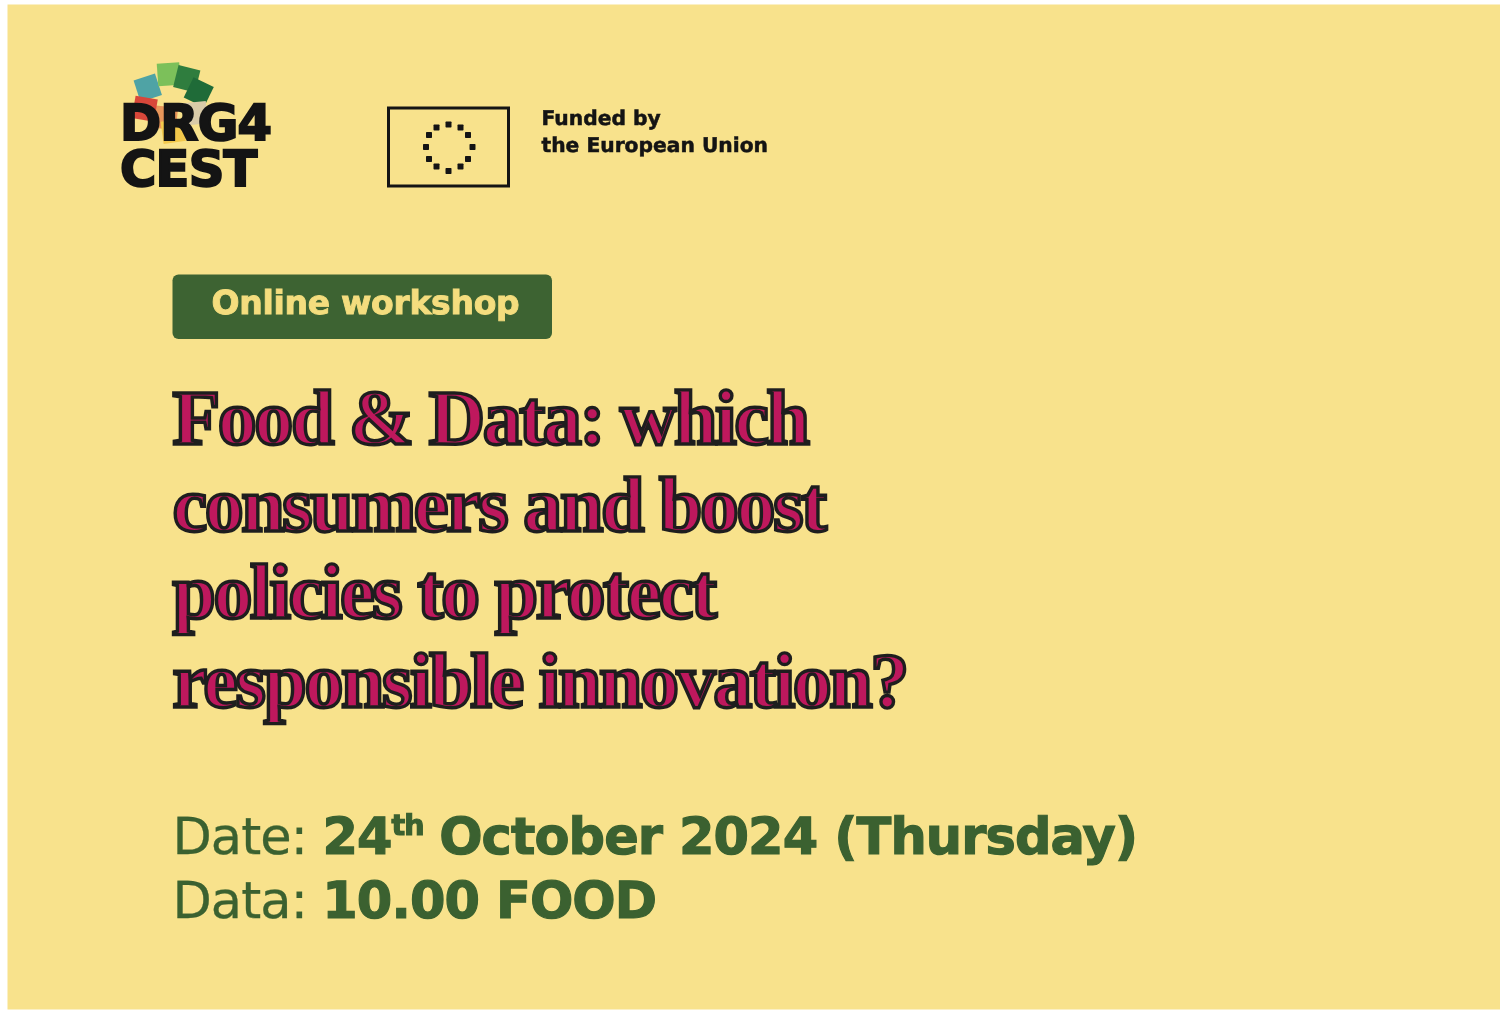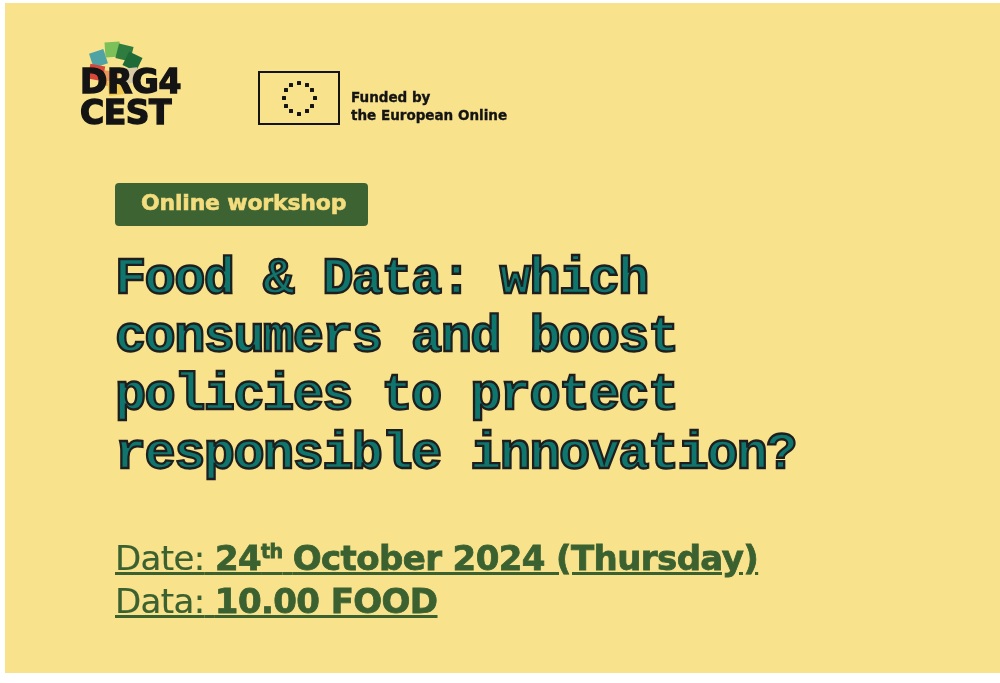--- a/index.html
+++ b/index.html
@@ -64,22 +64,22 @@
     line-height: 0.93;
     letter-spacing: -0.5px;
     color: #141414;
     -webkit-text-stroke: 1.4px #141414;
   }
   .brand-text div { white-space: pre; }
 
   
   .eu-block {
     display: flex;
-    align-items: flex-end;
-    gap: 11px;
+    align-items: flex-start;
+    gap: 21px;
     margin-bottom: 8px;
   }
   .eu-flag {
     width: 82px;
     height: 54px;
     border: 2.5px solid #141414;
     position: relative;
     box-sizing: border-box;
     flex: 0 0 auto;
   }
@@ -118,41 +118,40 @@
     white-space: nowrap;
     -webkit-text-stroke: 0.6px #F4DD7E;
   }
 
   
   .headline {
     position: absolute;
     left: 110px;
     top: 248px;
     width: 860px;
-    font-family: Liberation Mono, monospace;
+    font-family: Liberation Serif, serif;
     font-weight: 700;
     font-size: 52px;
     line-height: 1.12;
     letter-spacing: -1.6px;
-    color: #0f766e;
+    color: #be185d;
     -webkit-text-stroke: 2.3px #1E1E1E;
   }
   .headline .ln { white-space: nowrap; display: block; }
 
   
   .meta {
     position: absolute;
     left: 110px;
     top: 534px;
     font-family: "DejaVu Sans", sans-serif;
     font-size: 34px;
     line-height: 1.25;
     color: #3B6130;
     letter-spacing: -0.6px;
-    text-decoration: underline;
   }
   .meta .row { white-space: nowrap; display: block; }
   .meta .lbl {
     font-weight: 400;
     -webkit-text-stroke: 0.2px #3B6130;
   }
   .meta .val {
     font-weight: 700;
     -webkit-text-stroke: 0.8px #3B6130;
   }
@@ -196,21 +195,21 @@
           <span class="star" style="left: 44.75px; top: 36.4234px;"></span>
           <span class="star" style="left: 37px; top: 38.5px;"></span>
           <span class="star" style="left: 29.25px; top: 36.4234px;"></span>
           <span class="star" style="left: 23.5766px; top: 30.75px;"></span>
           <span class="star" style="left: 21.5px; top: 23px;"></span>
           <span class="star" style="left: 23.5766px; top: 15.25px;"></span>
           <span class="star" style="left: 29.25px; top: 9.57661px;"></span>
         </div>
       <div class="eu-text">
         <div>Funded by</div>
-        <div>the European Online</div>
+        <div>the European Union</div>
       </div>
     </div>
 
   </div>
 
   <div class="badge">Online workshop</div>
 
   <div class="headline">
     <span class="ln">Food &amp; Data: which</span>
     <span class="ln">consumers and boost</span>

